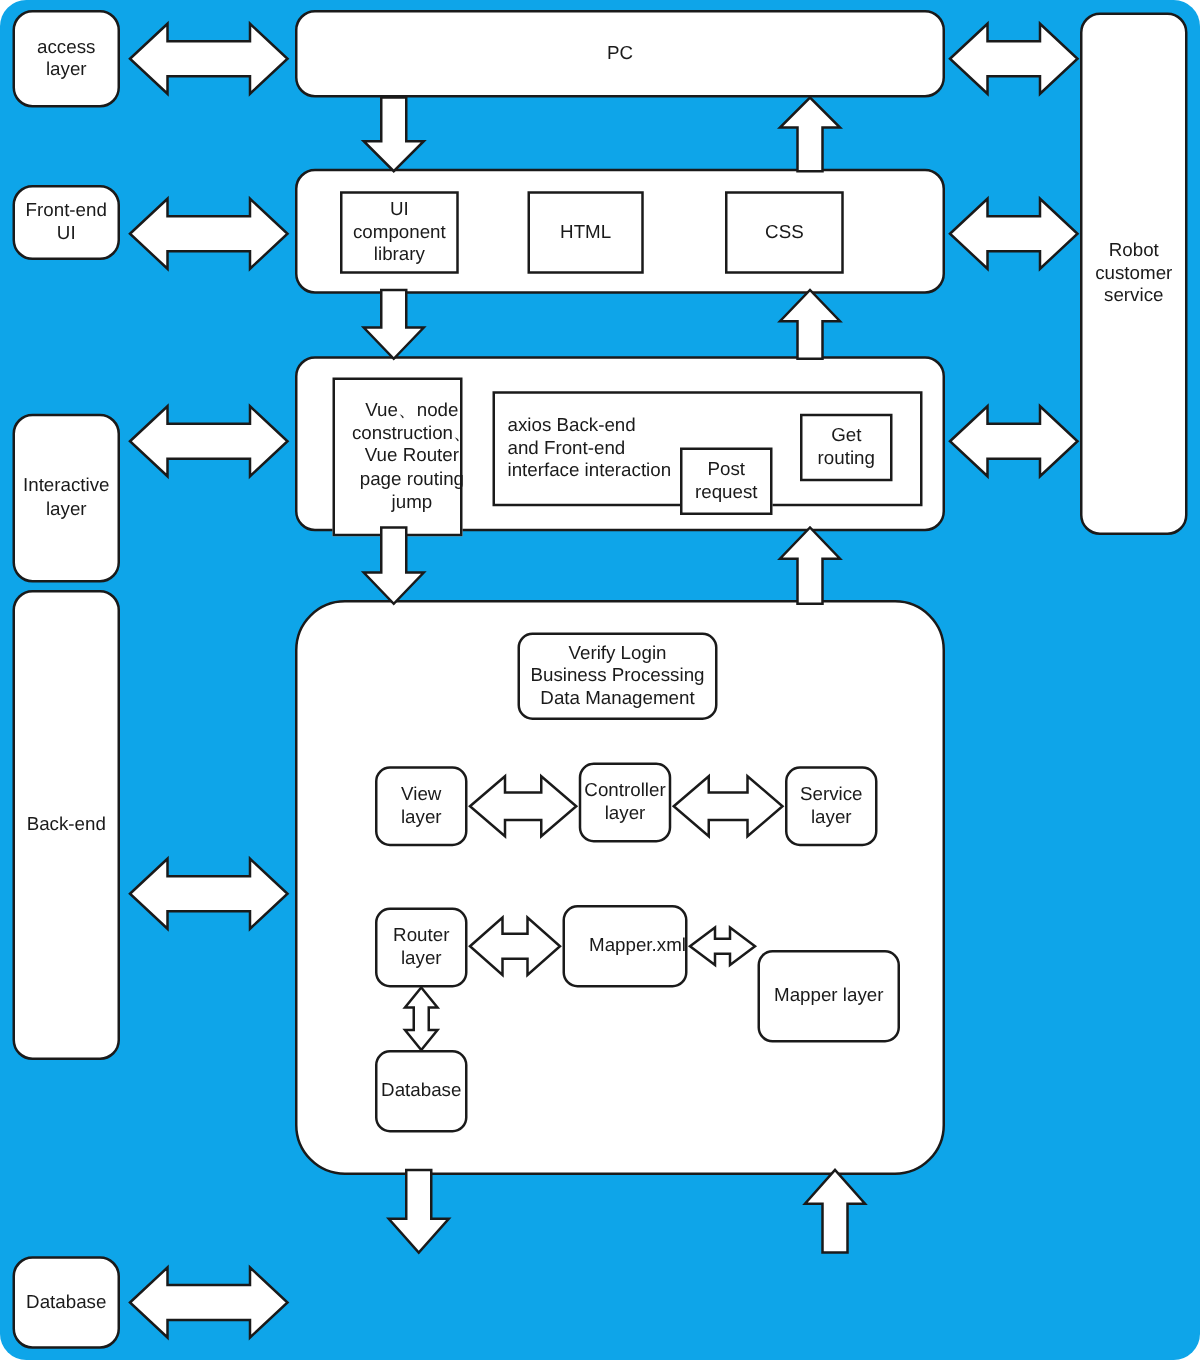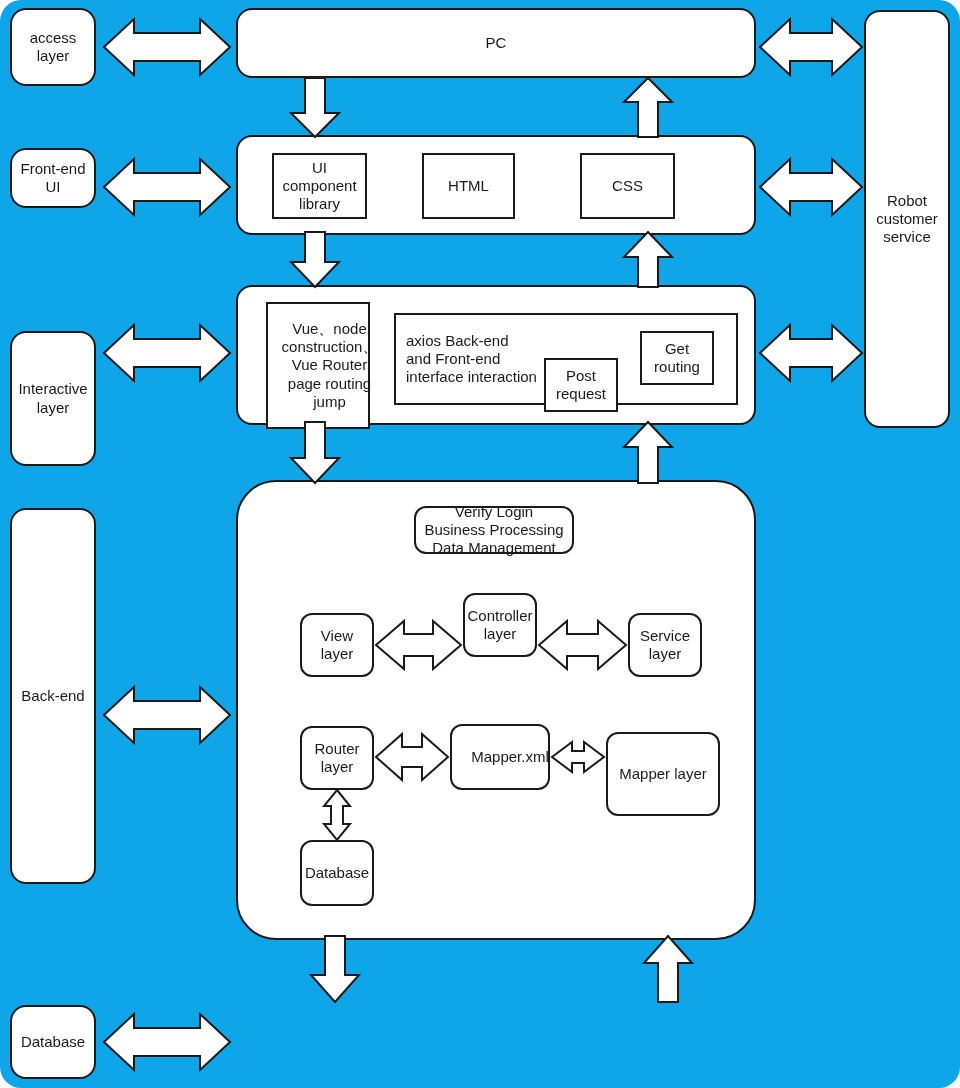--- a/index.html
+++ b/index.html
@@ -63,21 +63,21 @@
 
   <div class="box rnd-md label-box" style="left:10px; top:8px; width:86px; height:78px;">access
 layer</div>
 
   <div class="box rnd-md label-box" style="left:10px; top:148px; width:86px; height:60px;">Front-end
 UI</div>
 
   <div class="box rnd-md label-box" style="left:10px; top:285px; width:86px; height:135px;margin-top:46px;">Interactive
 layer</div>
 
-  <div class="box rnd-md label-box" style="left:10px; top:508px; width:86px; height:376px;">Back-end</div>
+  <div class="box rnd-md label-box" style="left:10px; top:472px; width:86px; height:376px;">Back-end</div>
 
   <div class="box rnd-md label-box" style="left:10px; top:1005px; width:86px; height:74px;">Database</div>
 
   <div class="box rnd-md label-box" style="left:864px; top:10px; width:86px; height:418px;">Robot
 customer
 service</div>
 
   <div class="box rnd-md pc-box" style="left:236px; top:8px; width:520px; height:70px;">PC</div>
 
   <div class="box rnd-md" style="left:236px; top:135px; width:520px; height:100px;"></div>
@@ -96,35 +96,35 @@
   <div class="box sq" style="left:394px; top:313px; width:344px; height:92px;"></div>
   <div class="box inner-box left-align" style="left:400px; top:320px; width:145px; height:78px; border:none;">axios Back-end
 and Front-end
 interface interaction</div>
   <div class="box sq inner-box" style="left:544px; top:331px; width:74px; height:54px;margin-top:27px;">Post
 request</div>
   <div class="box sq inner-box" style="left:640px; top:331px; width:74px; height:54px;">Get
 routing</div>
 
   <div class="box rnd-lg" style="left:236px; top:480px; width:520px; height:460px;"></div>
-  <div class="box rnd-sm inner-box" style="left:414px; top:506px; width:160px; height:48px;">Verify Login
+  <div class="box rnd-sm inner-box" style="left:414px; top:506px; width:160px; height:70px;">Verify Login
 Business Processing
 Data Management</div>
 
   <div class="box rnd-sm inner-box" style="left:300px; top:613px; width:74px; height:64px;">View
 layer</div>
-  <div class="box rnd-sm inner-box" style="left:463px; top:593px; width:74px; height:64px;">Controller
+  <div class="box rnd-sm inner-box" style="left:463px; top:610px; width:74px; height:64px;">Controller
 layer</div>
   <div class="box rnd-sm inner-box" style="left:628px; top:613px; width:74px; height:64px;">Service
 layer</div>
 
   <div class="box rnd-sm inner-box" style="left:300px; top:726px; width:74px; height:64px;">Router
 layer</div>
   <div class="box rnd-sm inner-box" style="left:450px; top:724px; width:100px; height:66px;padding-left:20px;">Mapper.xml</div>
-  <div class="box rnd-sm inner-box" style="left:606px; top:732px; width:114px; height:84px;">Mapper layer</div>
+  <div class="box rnd-sm inner-box" style="left:606px; top:760px; width:114px; height:74px;">Mapper layer</div>
 
   <div class="box rnd-sm inner-box" style="left:300px; top:840px; width:74px; height:66px;">Database</div>
 
 
   <svg class="arrows" viewBox="0 0 960 1088">
 
     <polygon class="arrow-shape" points="104,47 134,19 134,33 200,33 200,19 230,47 200,75 200,61 134,61 134,75"></polygon>
 
     <polygon class="arrow-shape" points="104,187 134,159 134,173 200,173 200,159 230,187 200,215 200,201 134,201 134,215"></polygon>
 

